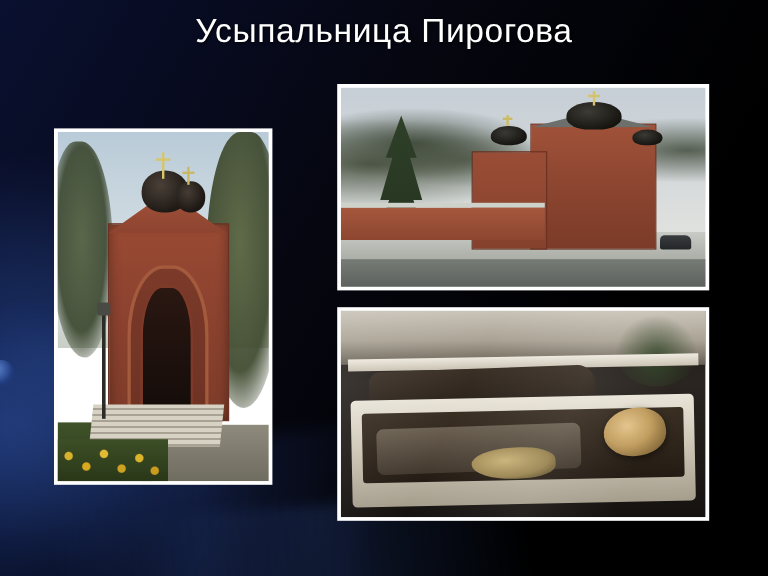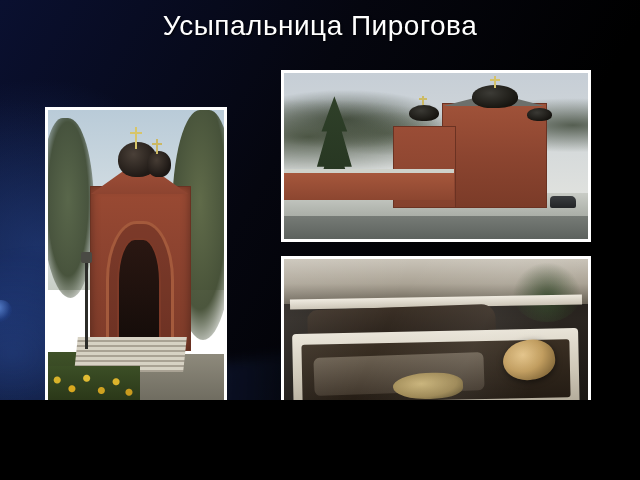--- a/index.html
+++ b/index.html
@@ -9,21 +9,21 @@
   }
   body {
     width: 640px;
     height: 480px;
     overflow: hidden;
     font-family: "Liberation Sans", sans-serif;
   }
   .slide {
     position: relative;
     width: 640px;
-    height: 400px;
+    height: 480px;
     background:
       radial-gradient(circle at 6% 62%, rgba(40,70,140,0.55) 0%, rgba(10,20,55,0.0) 26%),
       radial-gradient(circle at 0% 78%, rgba(30,60,130,0.45) 0%, rgba(8,16,45,0.0) 30%),
       linear-gradient(120deg, #0a1030 0%, #05060f 42%, #000000 75%);
     overflow: hidden;
   }
   
   .swoosh {
     position: absolute;
     pointer-events: none;

